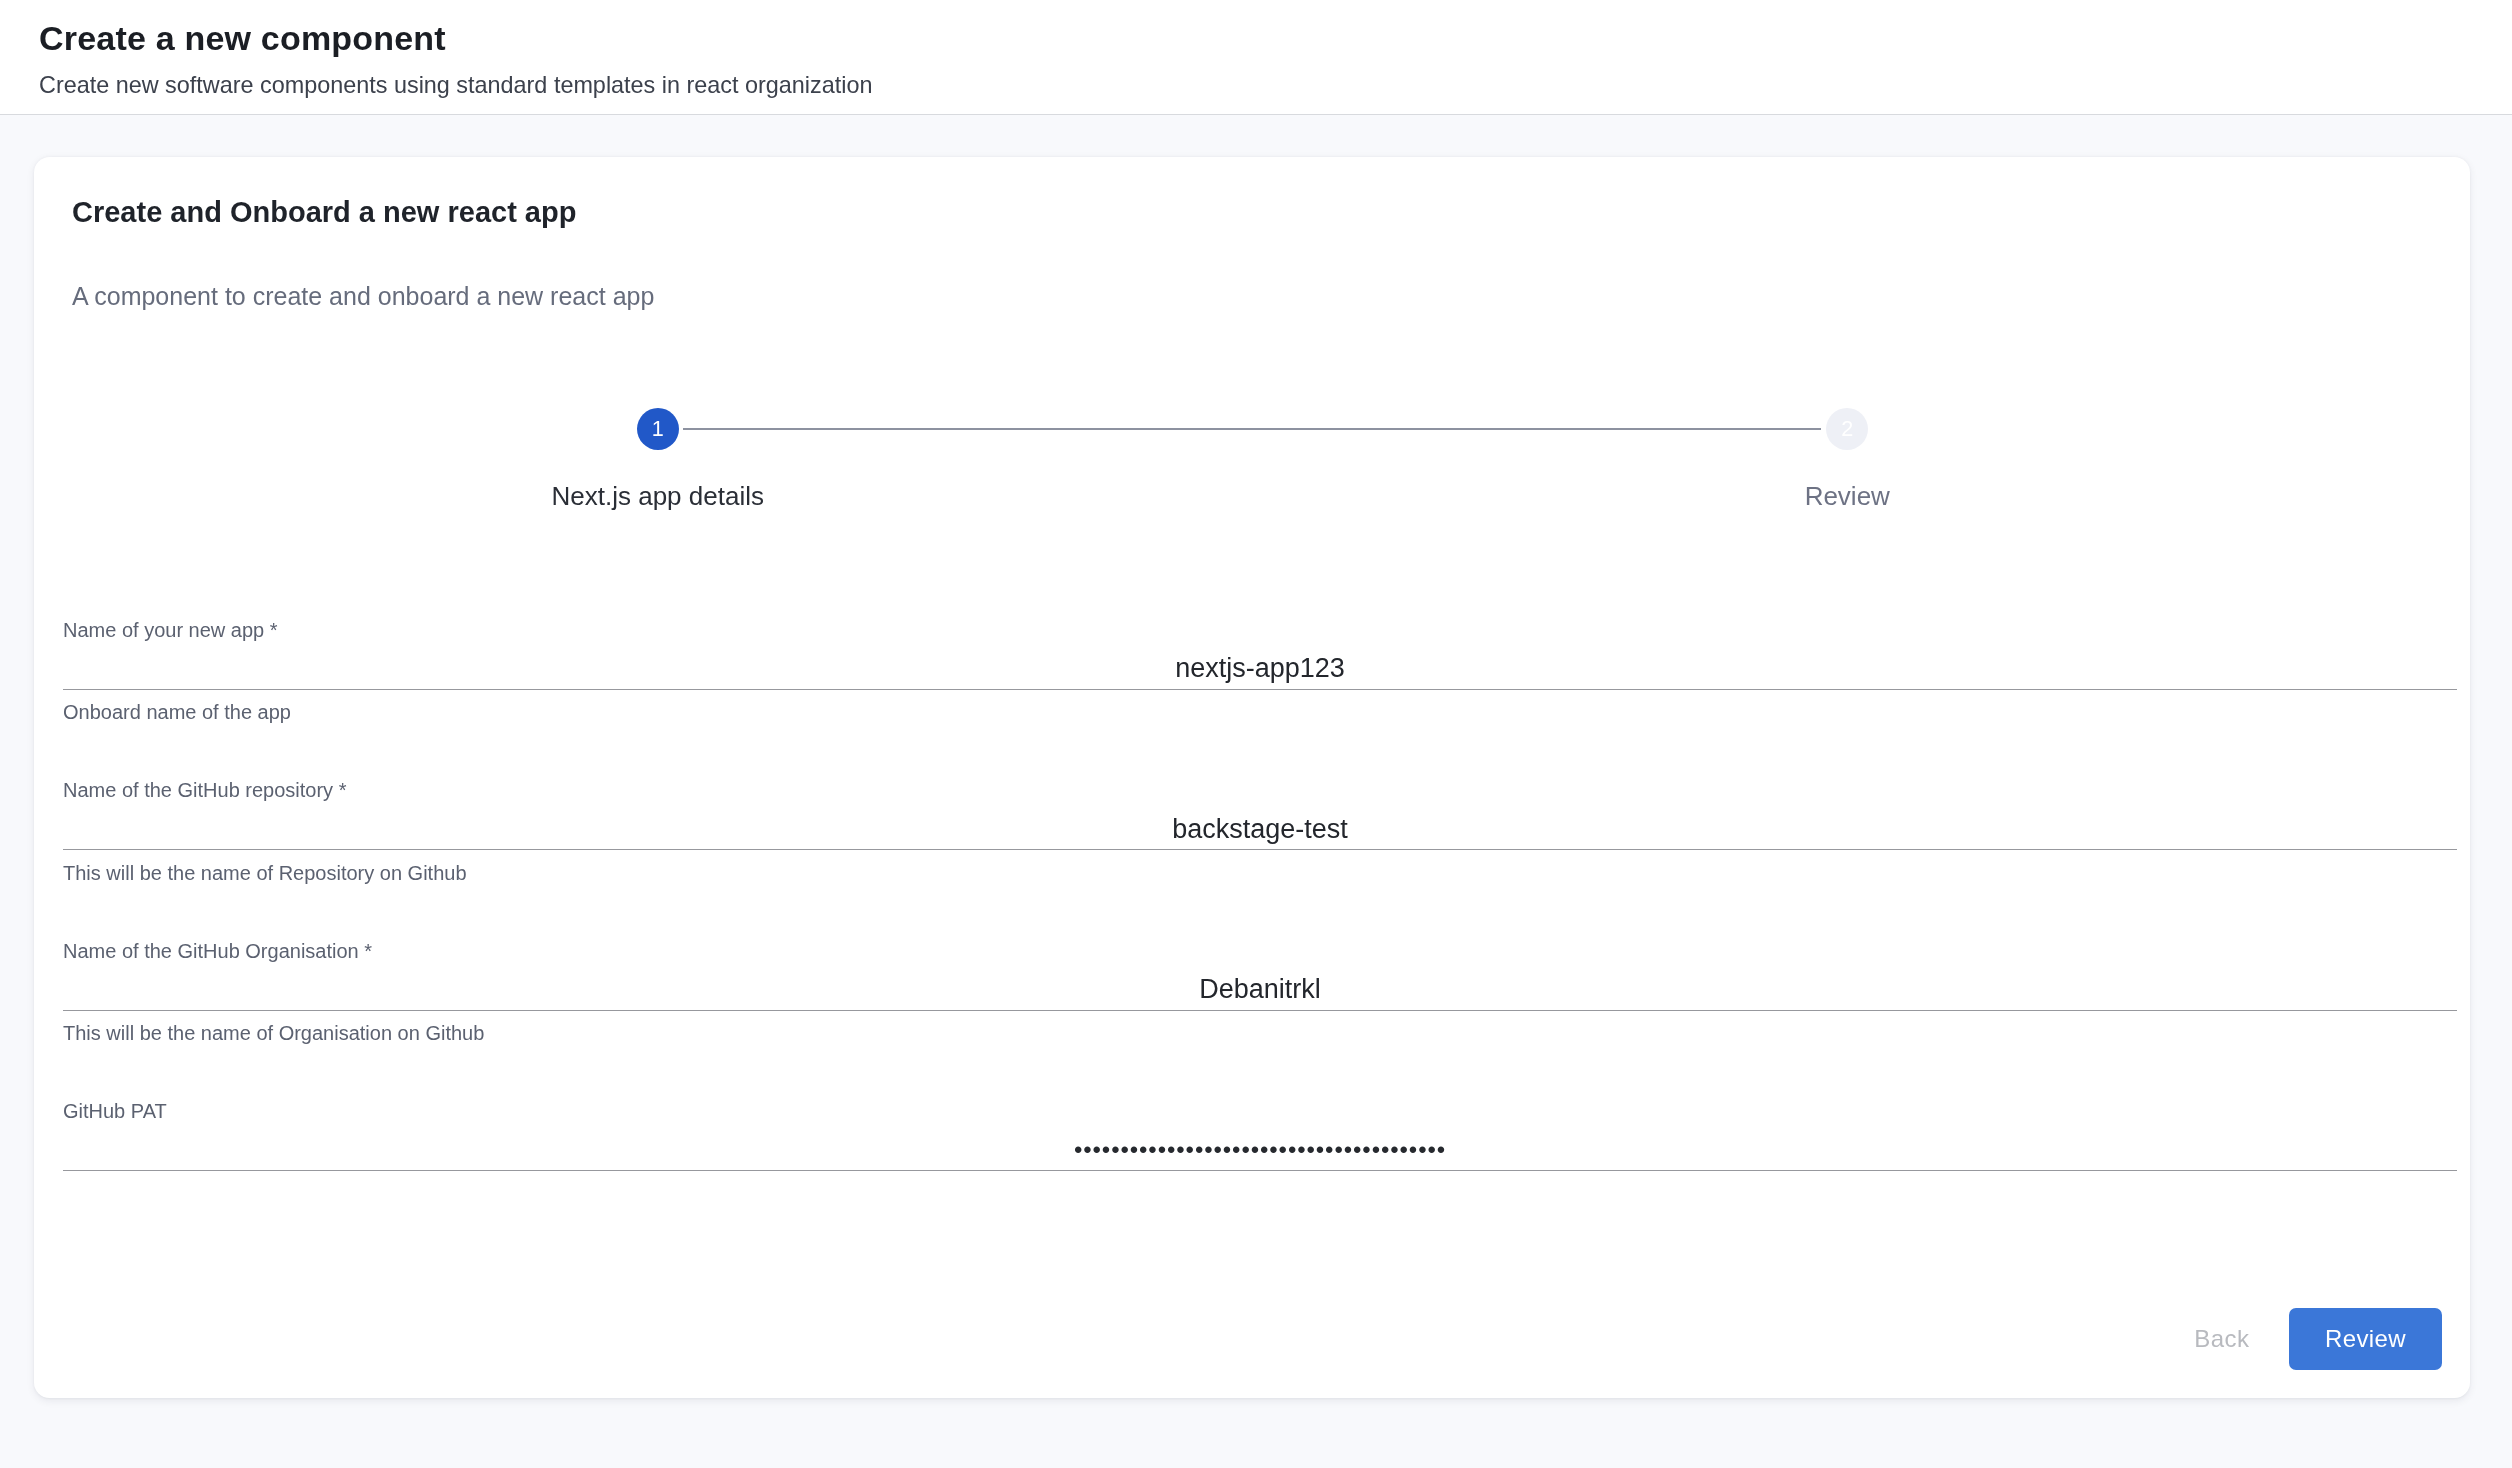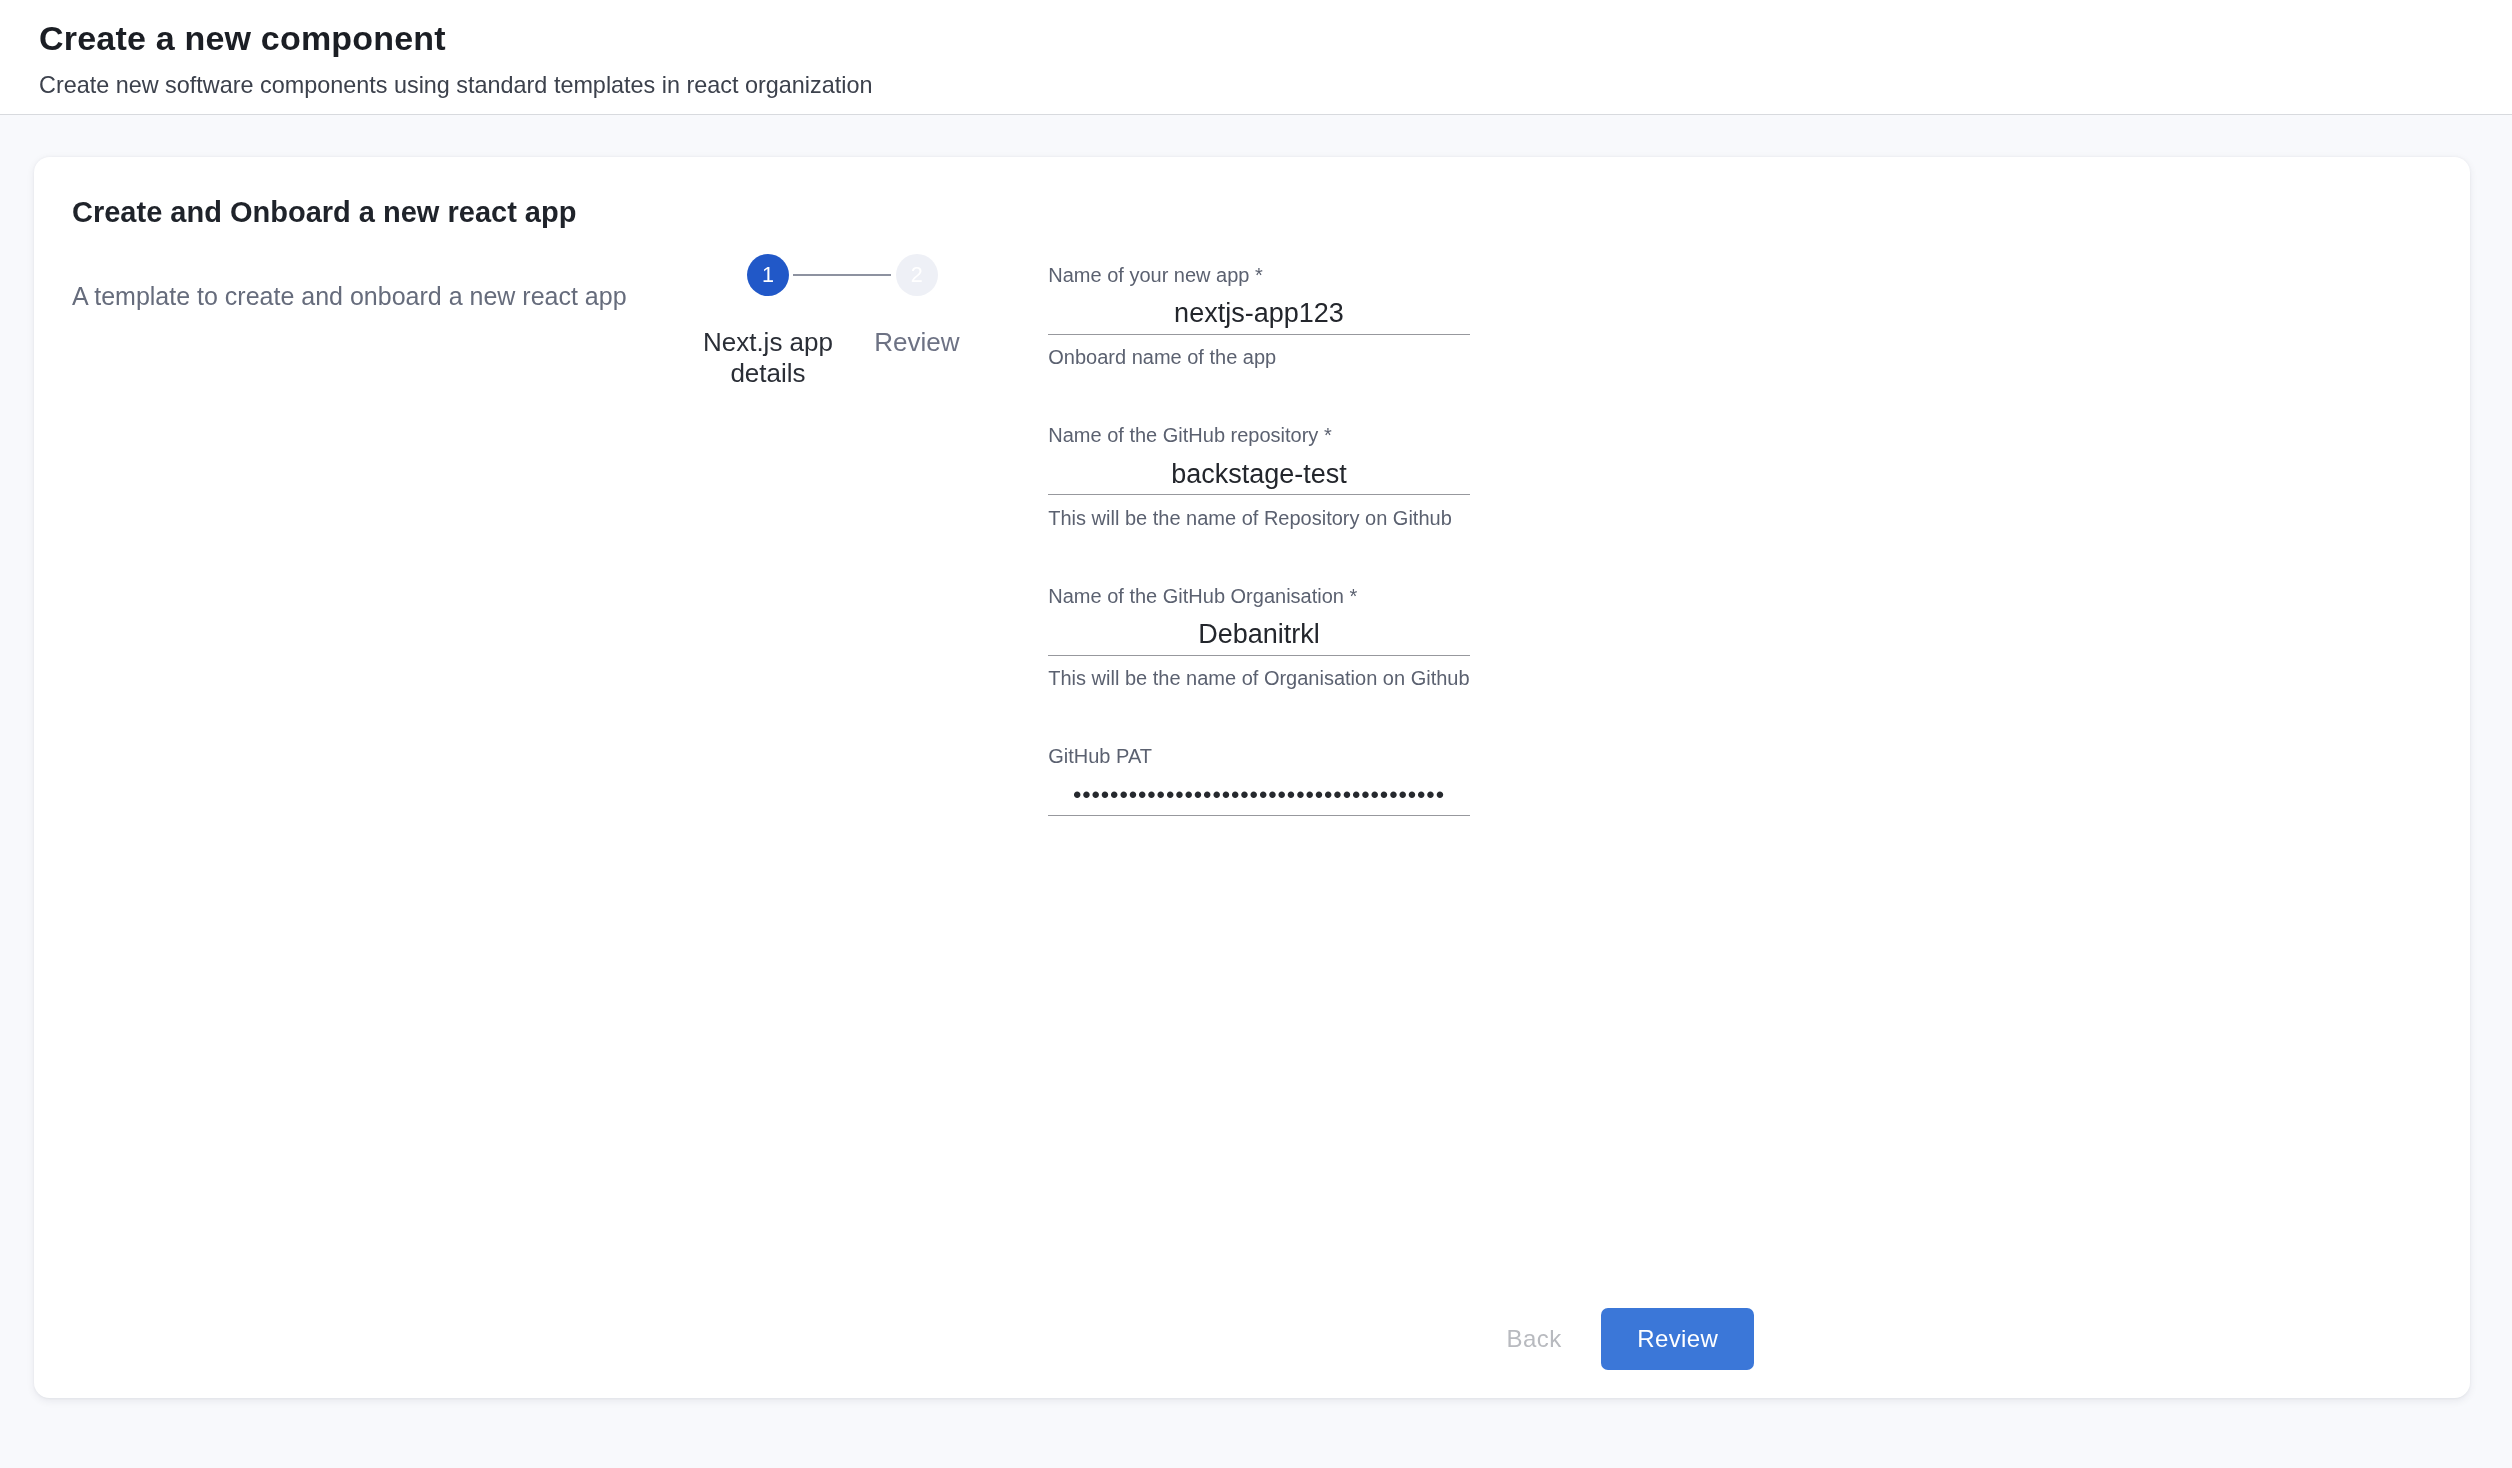--- a/index.html
+++ b/index.html
@@ -35,21 +35,21 @@
 
   
   .page-main { padding: 42px 42px 0 34px; }
   .template-card {
     background: #ffffff;
     width: 100%;
     height: 1241px;
     border-radius: 15.6px;
     box-shadow: 0 2.6px 8.7px rgba(25, 30, 60, 0.07), 0 0.9px 2.6px rgba(25, 30, 60, 0.05);
     display: flex;
-    flex-direction: row;
+    flex-direction: column;
   }
   .card-head { padding: 38px 38px 0 38px; }
   .card-title {
     font-size: 29px;
     font-weight: 700;
     color: #1f232a;
     line-height: 35px;
   }
   .card-subtitle {
     margin-top: 52px;
@@ -178,21 +178,21 @@
 <header class="page-header">
   <div class="page-title">Create a new component</div>
   <div class="page-subtitle">Create new software components using standard templates in react organization</div>
 </header>
 
 <main class="page-main">
   <section class="template-card">
 
     <div class="card-head">
       <div class="card-title">Create and Onboard a new react app</div>
-      <div class="card-subtitle">A template to create and onboard a new react app</div>
+      <div class="card-subtitle">A component to create and onboard a new react app</div>
     </div>
 
     <div class="stepper">
       <div class="stepper-connector"></div>
       <div class="step">
         <div class="step-circle active">
           <span>1</span>
         </div>
         <div class="step-label active">Next.js app details</div>
       </div>

